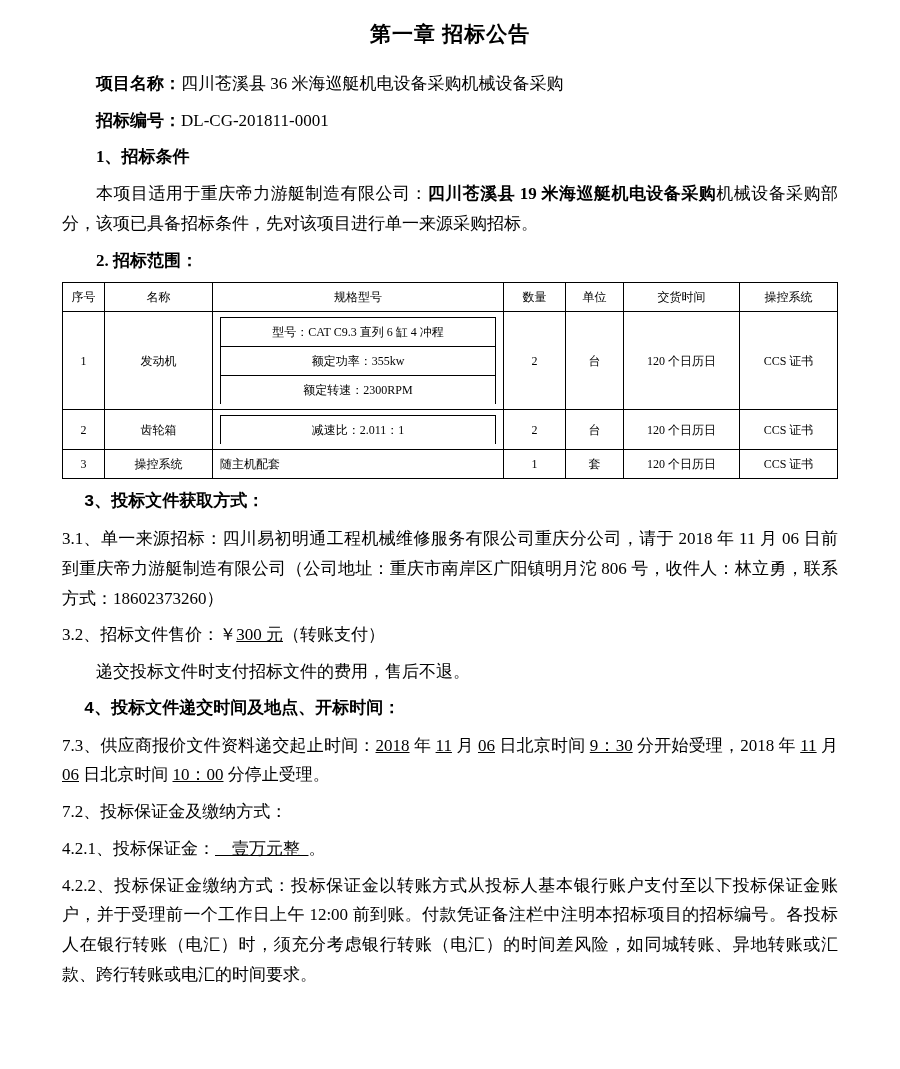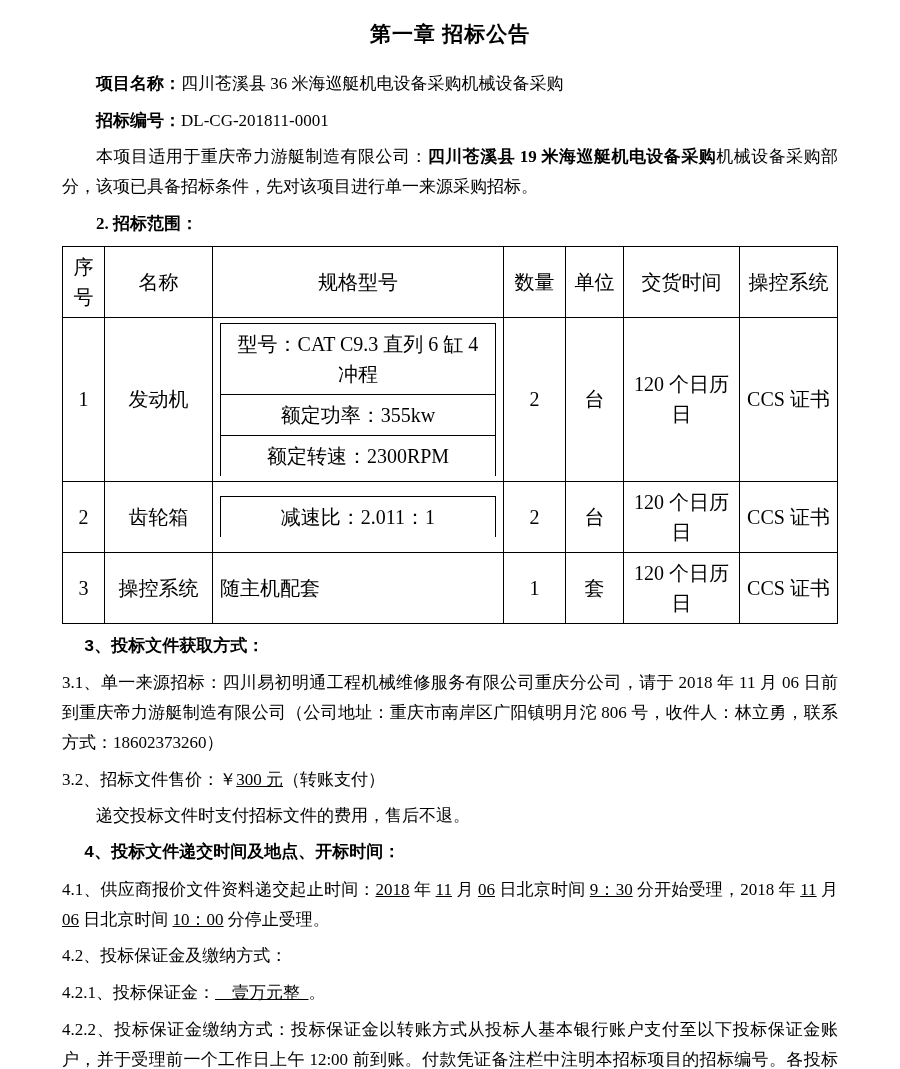--- a/index.html
+++ b/index.html
@@ -33,21 +33,21 @@
   }
   .indent1 { text-indent: 2em; }
   .indent-half { padding-left: 1.3em; font-family: Liberation Mono, monospace; }
   .bold { font-weight: bold; }
   .u { text-decoration: underline; }
   
   table.scope {
     border-collapse: collapse;
     width: 100%;
     margin: 6px 0 8px 0;
-    font-size: 20px;
+    font-size: 12px;
     table-layout: fixed;
     font-family: Liberation Serif, serif;
   }
   table.scope td, table.scope th {
     border: 1px solid #000;
     padding: 5px 7px;
     vertical-align: middle;
     font-weight: normal;
     line-height: 1.5;
   }
@@ -92,20 +92,21 @@
   <div class="doc-title">第一章  招标公告</div>
 
   <div class="para indent1">
     <span class="bold">项目名称：</span><span>四川苍溪县 36 米海巡艇机电设备采购机械设备采购</span>
   </div>
 
   <div class="para indent1">
     <span class="bold">招标编号：</span><span class="mono-ish">DL-CG-201811-0001</span>
   </div>
 
+  <div class="para indent1 bold">1、招标条件</div>
 
   <div class="para indent1">
     <span>本项目适用于重庆帝力游艇制造有限公司：</span><span class="bold">四川苍溪县 19 米海巡艇机电设备采购</span><span>机械设备采购部分，该项已具备招标条件，先对该项目进行单一来源采购招标。</span>
   </div>
 
   <div class="para indent1 bold">2. 招标范围：</div>
 
   <table class="scope">
     <colgroup>
       <col class="col-seq">
@@ -186,24 +187,24 @@
 
   <div class="para">
     <span>3.2、招标文件售价：￥</span><span class="u">300 元</span><span>（转账支付）</span>
   </div>
 
   <div class="para indent1">递交投标文件时支付招标文件的费用，售后不退。</div>
 
   <div class="para indent-half bold">4、投标文件递交时间及地点、开标时间：</div>
 
   <div class="para">
-    <span>4.1、供应商报价文件资料递交起止时间：</span><span class="u">2018</span><span> 年 </span><span class="u">11</span><span> 月 </span><span class="u">06</span><span> 日北京时间 </span><span class="u">9：30</span><span> 分开始受理，</span><span>2018 年 </span><span class="u">11</span><span> 月 </span><span class="u">06</span><span> 日北京时间 </span><span class="u">10：00</span><span> 分停止受理。</span>
-  </div>
-
-  <div class="para">4.2、投标保证金及缴纳方式：</div>
+    <span>7.3、供应商报价文件资料递交起止时间：</span><span class="u">2018</span><span> 年 </span><span class="u">11</span><span> 月 </span><span class="u">06</span><span> 日北京时间 </span><span class="u">9：30</span><span> 分开始受理，</span><span>2018 年 </span><span class="u">11</span><span> 月 </span><span class="u">06</span><span> 日北京时间 </span><span class="u">10：00</span><span> 分停止受理。</span>
+  </div>
+
+  <div class="para">7.2、投标保证金及缴纳方式：</div>
 
   <div class="para">
     <span>4.2.1、投标保证金：</span><span class="u">&nbsp;&nbsp;&nbsp;&nbsp;<span>壹万元整</span>&nbsp;&nbsp;</span><span>。</span>
   </div>
 
   <div class="para">4.2.2、投标保证金缴纳方式：投标保证金以转账方式从投标人基本银行账户支付至以下投标保证金账户，并于受理前一个工作日上午 12:00 前到账。付款凭证备注栏中注明本招标项目的招标编号。各投标人在银行转账（电汇）时，须充分考虑银行转账（电汇）的时间差风险，如同城转账、异地转账或汇款、跨行转账或电汇的时间要求。</div>
 
 </div>
 
 </body></html>

